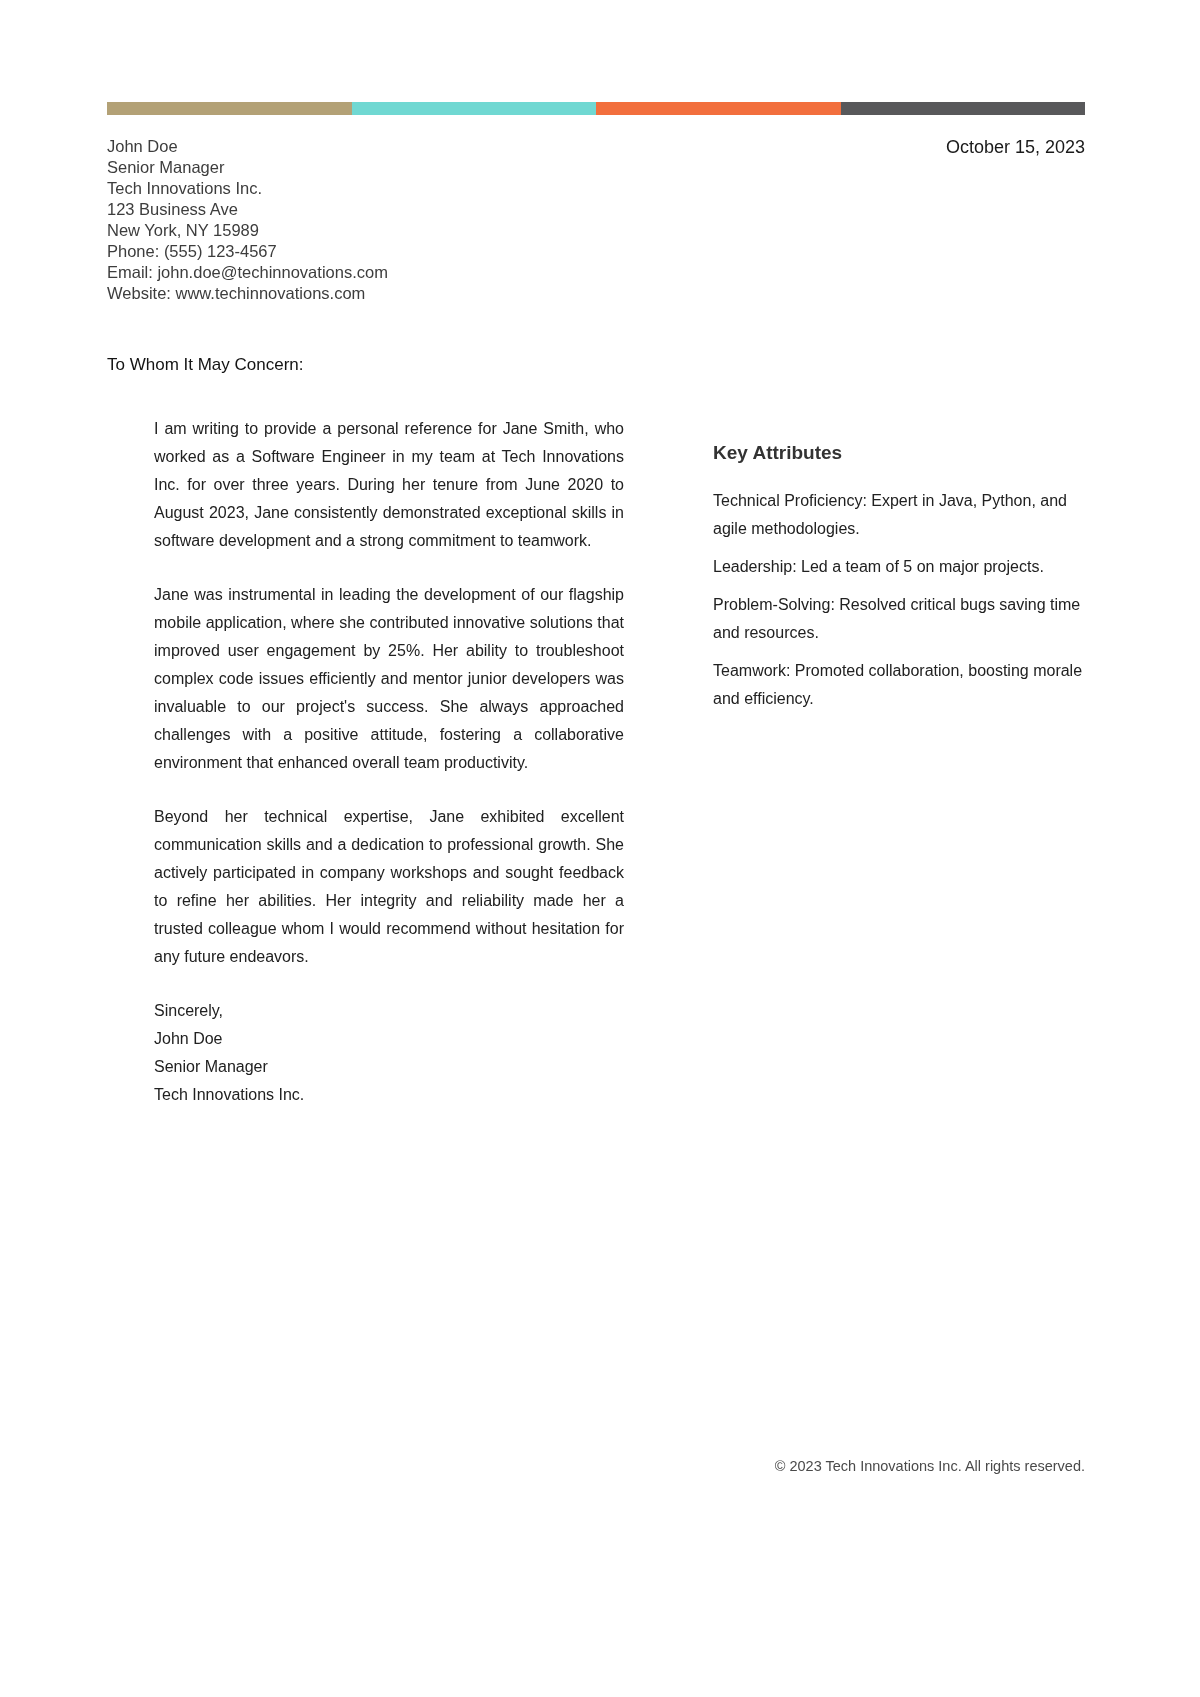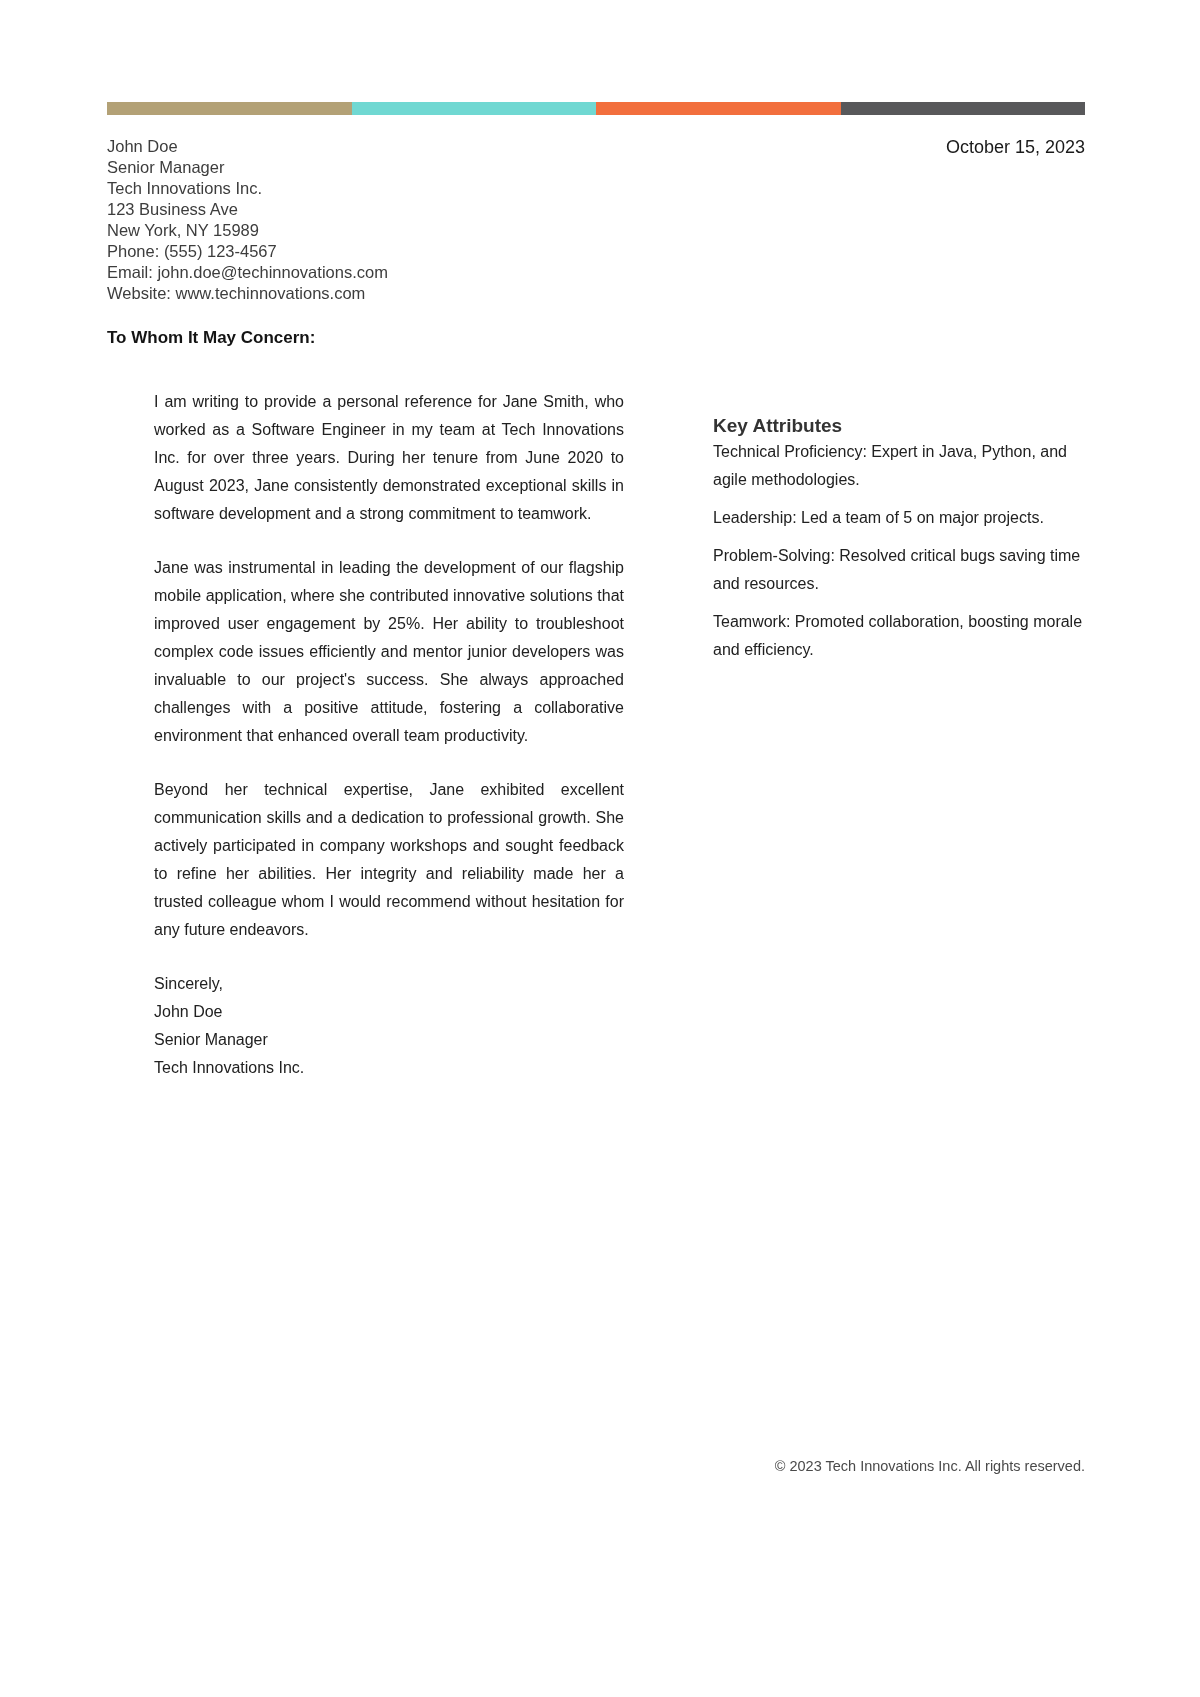--- a/index.html
+++ b/index.html
@@ -50,23 +50,23 @@
     line-height: 21px;
     color: #3d3d3d;
   }
   .letter-date {
     font-size: 18px;
     line-height: 22px;
     color: #1a1a1a;
   }
 
   .salutation {
-    margin-top: 24px;
+    margin-top: 51px;
     font-size: 17px;
-    font-weight: bold;
+    font-weight: normal;
     color: #141414;
   }
 
   .content-row {
     margin-top: 40px;
     display: flex;
     justify-content: space-between;
   }
 
   .letter-body { width: 470px; margin-left: 47px; }
@@ -86,20 +86,21 @@
     color: #212121;
   }
 
   .key-attributes { width: 372px; }
   .key-attributes h2 {
     margin-top: 26px;
     font-size: 19px;
     line-height: 24px;
     font-weight: bold;
     color: #333333;
+    margin-bottom: 22px;
   }
   .attribute-item {
     font-size: 16px;
     line-height: 28px;
     color: #212121;
     margin-bottom: 10px;
   }
 
   .footer-copyright {
     position: absolute;

